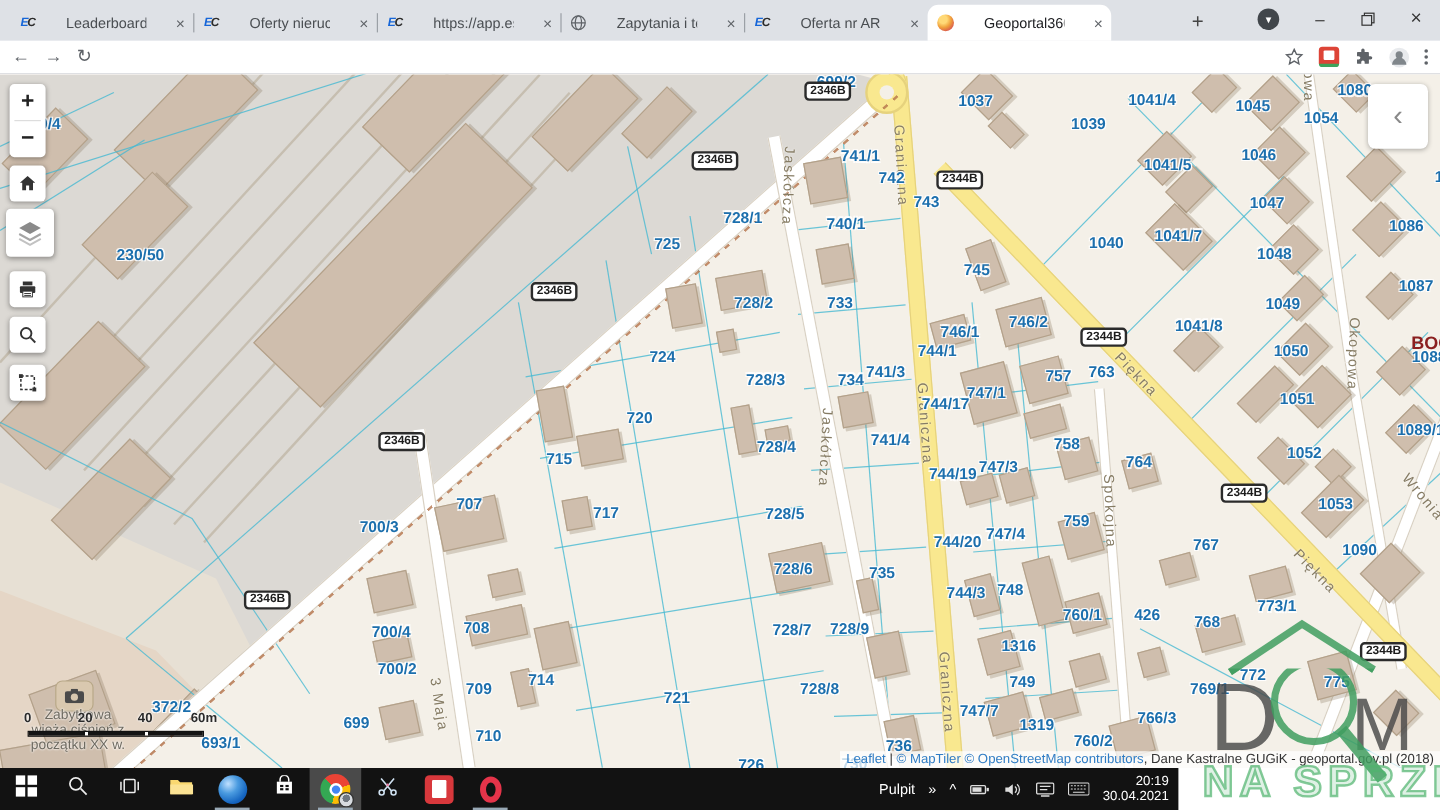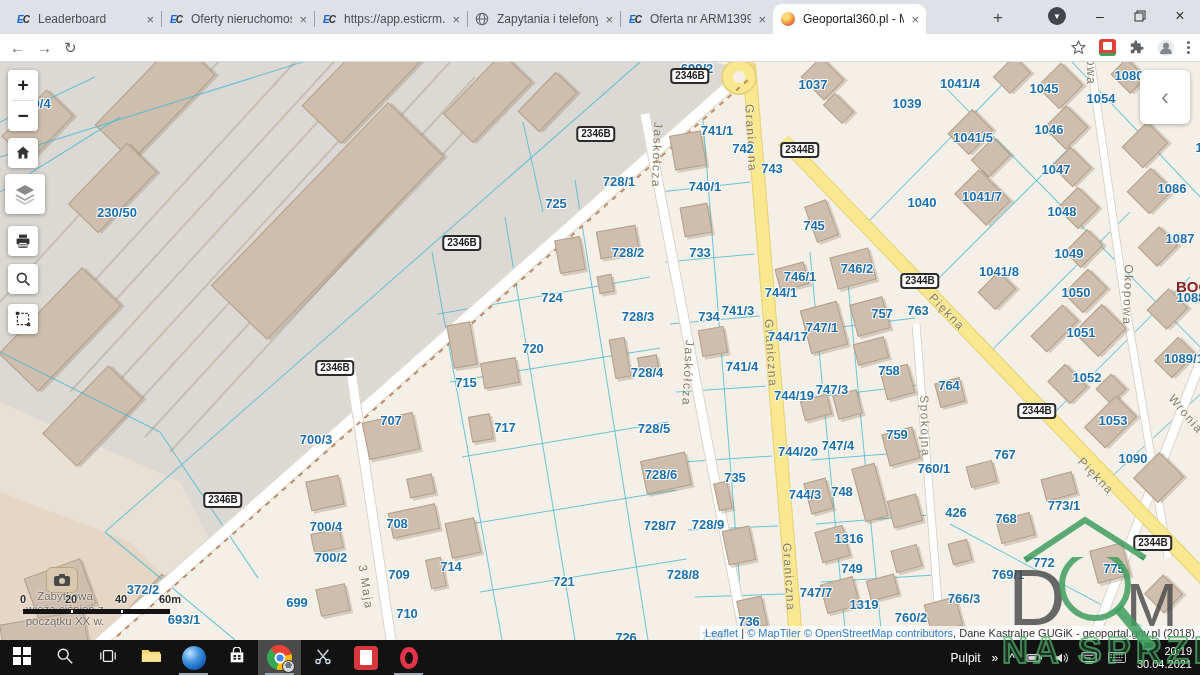--- a/index.html
+++ b/index.html
@@ -2,21 +2,21 @@
 <html><head>
 <meta charset="utf-8">
 <style>
   *{margin:0;padding:0;box-sizing:border-box}
   html,body{width:1200px;height:675px;overflow:hidden;font-family:"Liberation Sans",sans-serif}
   .screen{position:relative;width:1200px;height:675px;background:#fff;overflow:hidden}
 
   
   .tabbar{position:absolute;top:0;left:0;right:0;height:34px;background:#dee1e6}
   .tabs{position:absolute;left:8px;bottom:0;display:flex;height:30px;align-items:stretch}
-  .tab{width:153px;display:flex;align-items:center;gap:7px;padding:0 7px;font-size:12px;color:#4a4e52;position:relative}
+  .tab{width:153px;display:flex;align-items:center;gap:24px;padding:0 7px;font-size:12px;color:#4a4e52;position:relative}
   .tab:not(.active)::before{content:"";position:absolute;left:0;top:7px;bottom:7px;width:1px;background:#9ba0a6}
   .tab:first-child::before{display:none}
   .tab .tt{flex:1;white-space:nowrap;overflow:hidden}
   .tab.active{background:#fff;border-radius:9px 9px 0 0;color:#202124;z-index:2}
   .tab.active::before{display:none}
   .tabx{color:#5f6368;font-size:13px;line-height:13px}
   .fav{width:16px;height:16px;display:flex;align-items:center;justify-content:center;flex:0 0 16px}
   .fav-ec{font-size:10px;font-weight:bold;font-style:italic;letter-spacing:-1px}
   .fav-ec .e{color:#1565d8}.fav-ec .c{color:#2b2b2b}
   .fav-geo{width:14px;height:14px;border-radius:50%;background:radial-gradient(circle at 35% 30%,#ffd977 0 25%,#f0a13c 50%,#d8544f 80%,#b23b3b)}
@@ -81,21 +81,21 @@
 
   
   .wm-svg{position:absolute;left:975px;top:557px;z-index:60;pointer-events:none}
   .wm-letter{position:absolute;z-index:60;color:rgba(72,72,72,.82);font-weight:400;pointer-events:none;line-height:1}
   .wm-d{left:1008px;top:558px;font-size:80px}
   .wm-m{left:1126px;top:574px;font-size:62px}
   .forsale{position:absolute;left:1002px;top:630px;z-index:61;font-size:36px;font-weight:bold;letter-spacing:5px;color:rgba(80,180,110,.18);
     -webkit-text-stroke:2px rgba(80,180,110,.7);white-space:nowrap;pointer-events:none}
 
   
-  .taskbar{position:absolute;left:0;top:640px;width:1200px;height:35px;background:#121212;z-index:40;display:flex;align-items:center}
+  .taskbar{position:absolute;left:0;top:640px;width:982px;height:35px;background:#121212;z-index:40;display:flex;align-items:center}
   .tb-slot{width:43px;height:35px;display:flex;align-items:center;justify-content:center;position:relative;flex:0 0 43px}
   .tb-slot.active{background:#4a4a4a}
   .tb-slot.open::after{content:"";position:absolute;bottom:0;left:7px;right:7px;height:2px;background:#98a8b5}
   .edge-ball{width:24px;height:24px;border-radius:50%;background:radial-gradient(circle at 34% 30%,#bfe0ff 0%,#4a9be0 35%,#1565c0 70%,#0d47a1 100%);display:block}
   .chrome-ball{position:relative;width:25px;height:25px;border-radius:50%;background:conic-gradient(from -45deg,#ea4335 0 33%,#fbbc05 33% 66%,#34a853 66% 100%);display:block}
   .chrome-core{position:absolute;left:50%;top:50%;width:11px;height:11px;transform:translate(-50%,-50%);border-radius:50%;background:#4285f4;border:2px solid #fff}
   .chrome-avatar{position:absolute;right:-3px;bottom:-3px;width:13px;height:13px;border-radius:50%;background:radial-gradient(circle at 50% 38%,#707780 0 35%,#d7dbe0 36%);border:1px solid #333}
   .red-app{width:24px;height:24px;border-radius:4px;background:#d8383c;display:flex;align-items:center;justify-content:center}
   .red-app span{width:12px;height:15px;background:#fff;border-radius:1px}
   .opera-ring{width:18px;height:22px;border-radius:50%;border:5px solid #e5344a;display:block}
@@ -429,21 +429,21 @@
         <span class="plabel" style="left: 735px; top: 415px;">735</span>
         <span class="plabel" style="left: 798px; top: 389px;">744/20</span>
         <span class="plabel" style="left: 838px; top: 383px;">747/4</span>
         <span class="plabel" style="left: 1133px; top: 396px;">1090</span>
         <span class="plabel" style="left: 326px; top: 464px;">700/4</span>
         <span class="plabel" style="left: 397px; top: 461px;">708</span>
         <span class="plabel" style="left: 660px; top: 463px;">728/7</span>
         <span class="plabel" style="left: 708px; top: 462px;">728/9</span>
         <span class="plabel" style="left: 805px; top: 432px;">744/3</span>
         <span class="plabel" style="left: 842px; top: 429px;">748</span>
-        <span class="plabel" style="left: 902px; top: 406px; margin-left: 32px;">760/1</span>
+        <span class="plabel" style="left: 902px; top: 450px;">760/1</span>
         <span class="plabel" style="left: 956px; top: 450px;">426</span>
         <span class="plabel" style="left: 1006px; top: 456px;">768</span>
         <span class="plabel" style="left: 1064px; top: 443px;">773/1</span>
         <span class="plabel" style="left: 331px; top: 495px;">700/2</span>
         <span class="plabel" style="left: 399px; top: 512px;">709</span>
         <span class="plabel" style="left: 451px; top: 504px;">714</span>
         <span class="plabel" style="left: 564px; top: 519px;">721</span>
         <span class="plabel" style="left: 683px; top: 512px;">728/8</span>
         <span class="plabel" style="left: 849px; top: 476px;">1316</span>
         <span class="plabel" style="left: 852px; top: 506px;">749</span>

